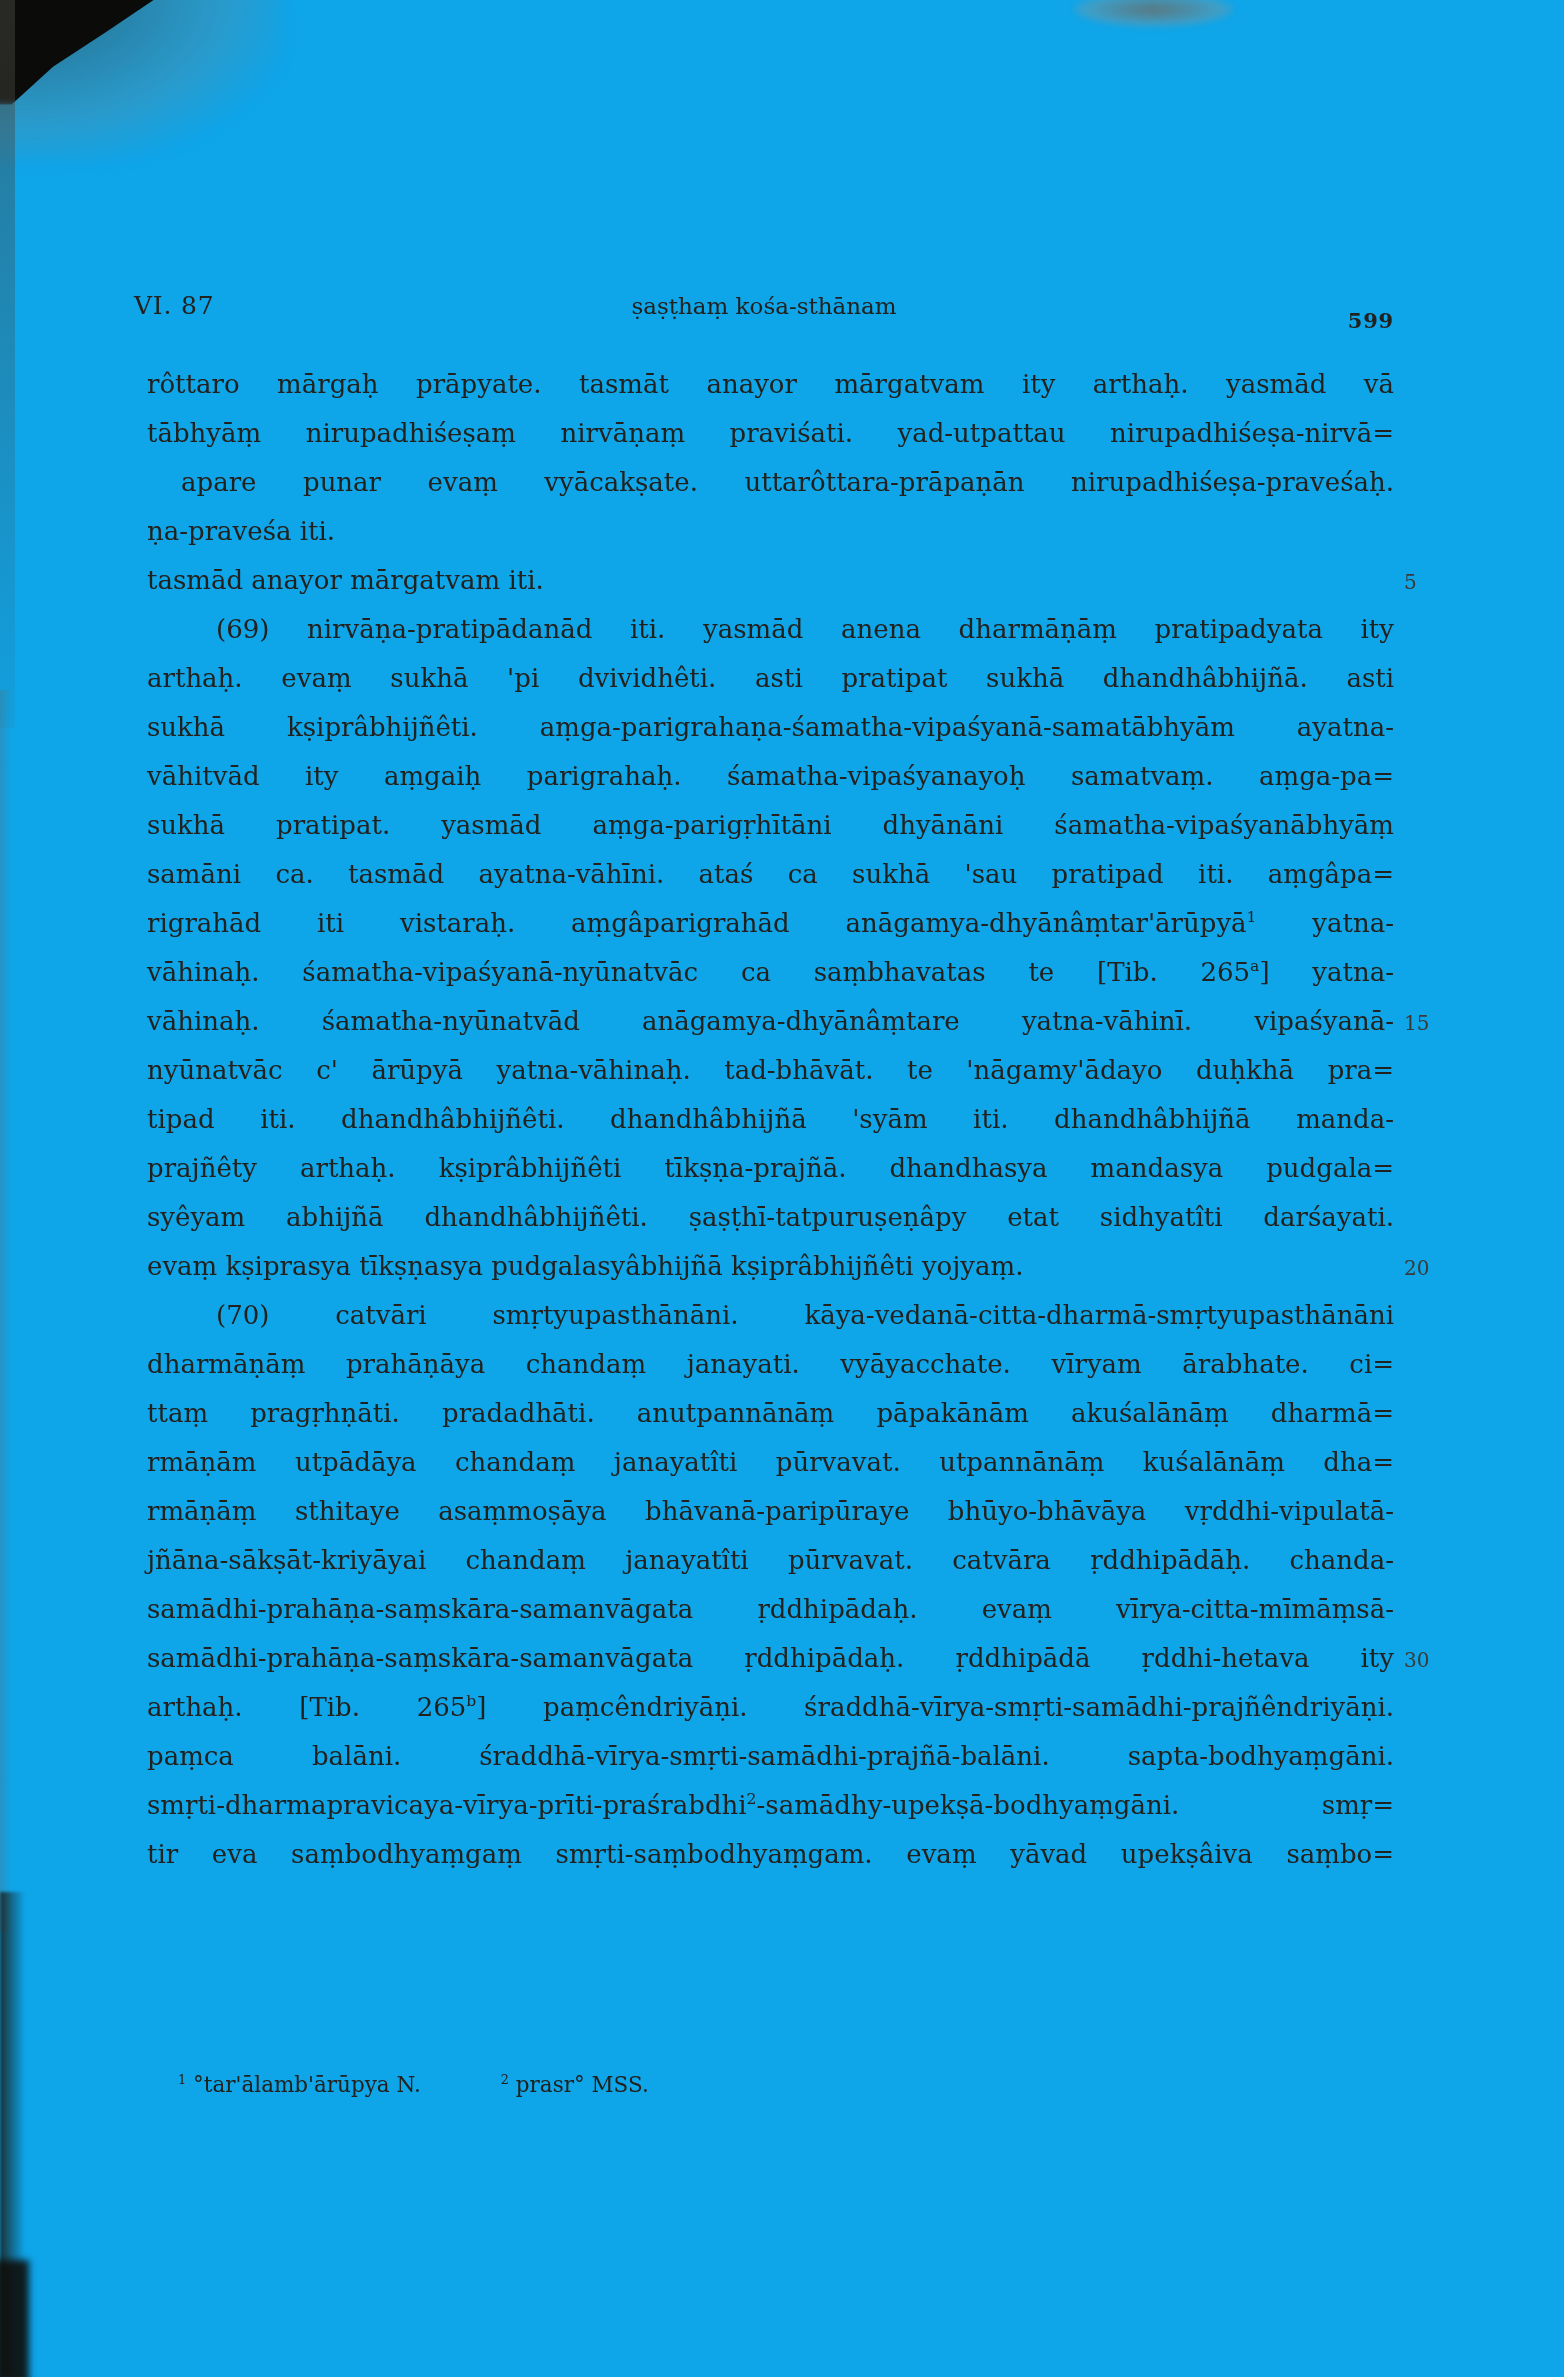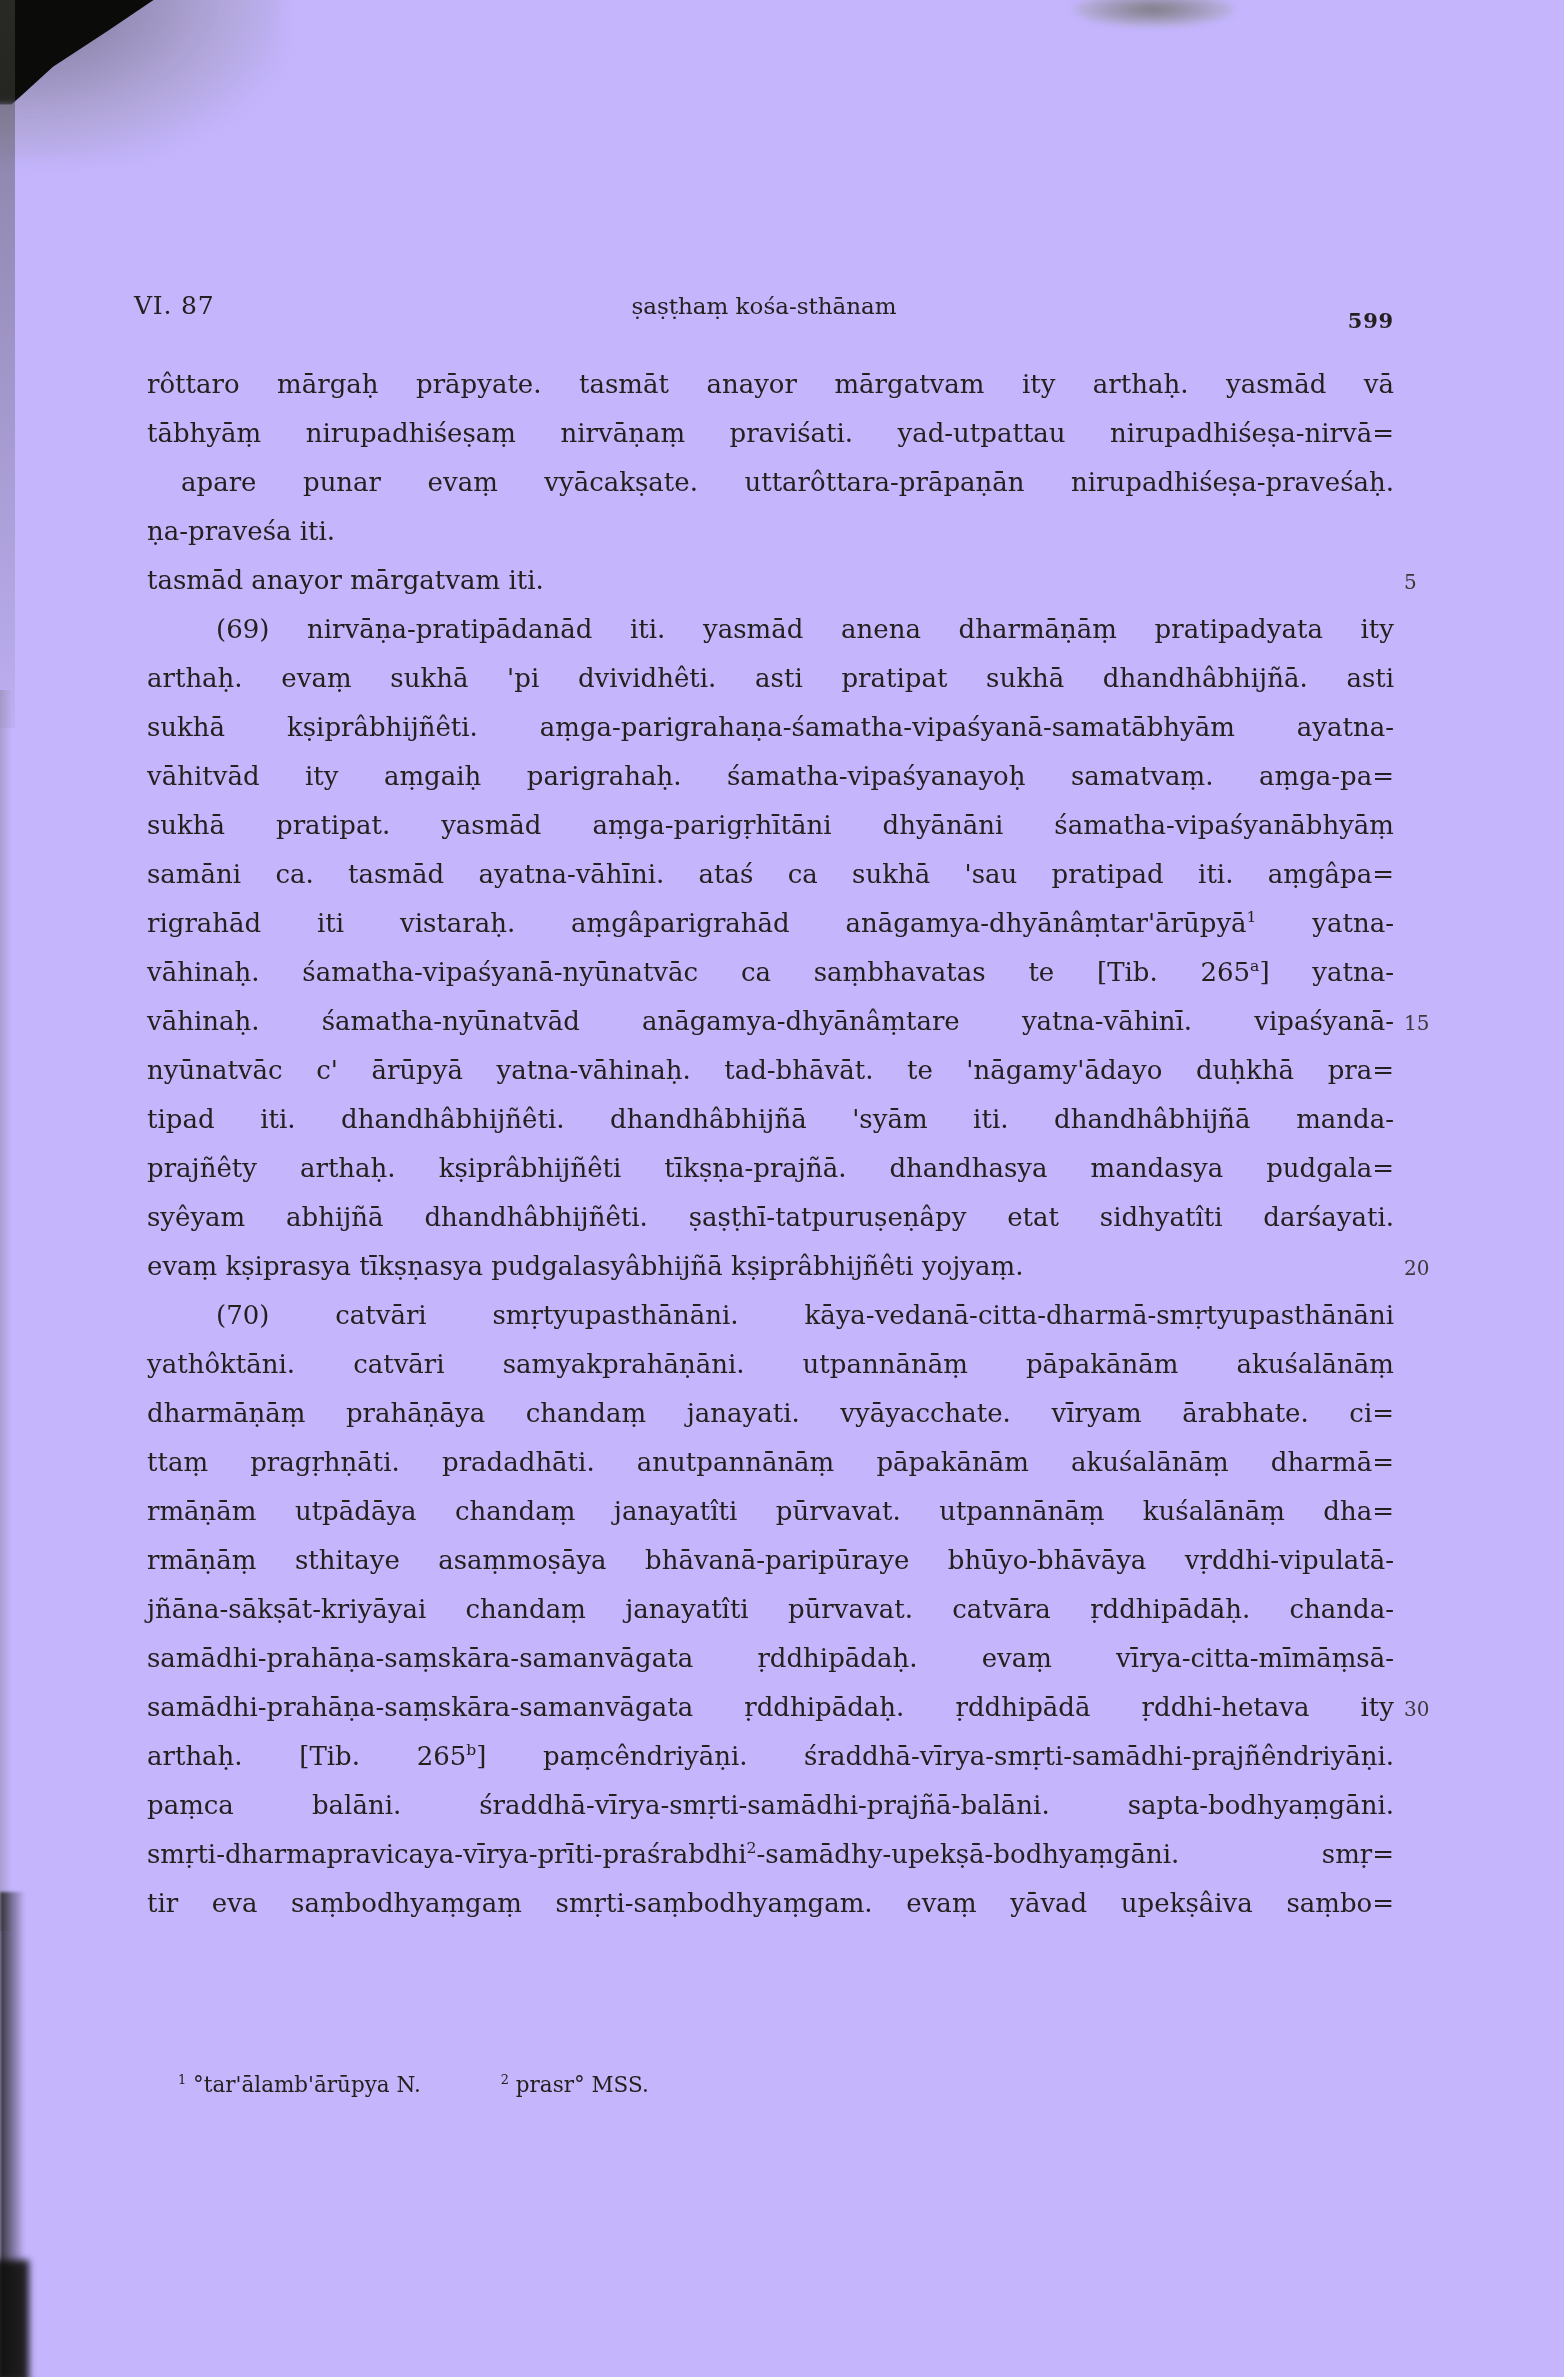--- a/index.html
+++ b/index.html
@@ -1,19 +1,19 @@
 <!DOCTYPE html>
 <html style="font-size:12.3px"><head>
 <meta charset="utf-8">
 <style>
   html,body{margin:0;padding:0;background:#dcdcd8;}
   .page{
     position:relative;
     width:1565px;height:2377px;
-    background:#c4b5fd;
+    background:#0ea5e9;
     overflow:hidden;
     font-family:"DejaVu Serif","Liberation Serif",serif;
     color:#23211d;
   }
 
   
   .art-corner-halo{position:absolute;top:-23px;left:-23px;width:306px;height:184px;
     background:radial-gradient(ellipse at 15% 10%, rgba(60,60,56,.55), rgba(125,125,118,.25) 55%, transparent 78%);
     filter:blur(6.9px);}
   .art-corner-blob{position:absolute;top:-21.5px;left:-21.5px;width:207px;height:126px;
@@ -94,21 +94,20 @@
       <div class="line"><span>samāni ca. tasmād ayatna-vāhīni. ataś ca sukhā 'sau pratipad iti. </span><span class="it">aṃgâpa=</span></div>
       <div class="line"><span class="it">rigrahād</span><span> iti vistaraḥ. </span><span class="it">aṃgâparigrahād anāgamya-dhyānâṃtar'ārūpyā</span><sup>1</sup><span class="it"> yatna-</span></div>
       <div class="line"><span class="it">vāhinaḥ. śamatha-vipaśyanā-nyūnatvāc ca</span><span> saṃbhavatas te [Tib. 265</span><sup>a</sup><span>] yatna-</span></div>
       <div class="line"><span>vāhinaḥ. </span><span class="it">śamatha-nyūnatvād anāgamya-dhyānâṃtare</span><span> yatna-vāhinī. </span><span class="it">vipaśyanā-</span><span class="mnum">15</span></div>
       <div class="line"><span class="it">nyūnatvāc c' ārūpyā</span><span> yatna-vāhinaḥ. tad-bhāvāt. </span><span class="it">te</span><span> 'nāgamy'ādayo </span><span class="it">duḥkhā pra=</span></div>
       <div class="line"><span class="it">tipad</span><span> iti. </span><span class="it">dhandhâbhijñêti.</span><span> </span><span class="it">dhandhâbhijñā 'syām</span><span> iti. dhandhâbhijñā manda-</span></div>
       <div class="line"><span>prajñêty arthaḥ. </span><span class="it">kṣiprâbhijñê</span><span>ti tīkṣṇa-prajñā. </span><span class="it">dhandhasya</span><span> mandasya </span><span class="it">pudgala=</span></div>
       <div class="line"><span class="it">syêyam abhijñā dhandhâbhijñêti.</span><span> ṣaṣṭhī-tatpuruṣeṇâpy etat sidhyatîti darśayati.</span></div>
       <div class="line lastline"><span>evaṃ kṣiprasya tīkṣṇasya pudgalasyâbhijñā kṣiprâbhijñêti yojyaṃ.</span><span class="mnum">20</span></div>
       <div class="line" style="text-indent: 69px;"><span>(70) </span><span class="it">catvāri smṛtyupasthānāni.</span><span> kāya-vedanā-citta-dharmā-smṛtyupasthānāni</span></div>
-      <div class="line"><span>yathôktāni. </span><span class="it">catvāri samyakprahāṇāni.</span><span> utpannānāṃ pāpakānām akuśalānāṃ</span></div>
       <div class="line"><span>dharmāṇāṃ prahāṇāya chandaṃ janayati. vyāyacchate. vīryam ārabhate. ci=</span></div>
       <div class="line"><span>ttaṃ pragṛhṇāti. pradadhāti. anutpannānāṃ pāpakānām akuśalānāṃ dharmā=</span></div>
       <div class="line"><span>rmāṇām utpādāya chandaṃ janayatîti pūrvavat. utpannānāṃ kuśalānāṃ dha=</span></div>
       <div class="line"><span>rmāṇāṃ sthitaye asaṃmoṣāya bhāvanā-paripūraye bhūyo-bhāvāya vṛddhi-vipulatā-</span></div>
       <div class="line"><span>jñāna-sākṣāt-kriyāyai chandaṃ janayatîti pūrvavat. </span><span class="it">catvāra ṛddhipādāḥ.</span><span> chanda-</span></div>
       <div class="line"><span>samādhi-prahāṇa-saṃskāra-samanvāgata ṛddhipādaḥ. evaṃ vīrya-citta-mīmāṃsā-</span></div>
       <div class="line"><span>samādhi-prahāṇa-saṃskāra-samanvāgata ṛddhipādaḥ. ṛddhipādā ṛddhi-hetava ity</span><span class="mnum">30</span></div>
       <div class="line"><span>arthaḥ. [Tib. 265</span><sup>b</sup><span>] </span><span class="it">paṃcêndriyāṇi.</span><span> śraddhā-vīrya-smṛti-samādhi-prajñêndriyāṇi.</span></div>
       <div class="line"><span class="it">paṃca balāni.</span><span> śraddhā-vīrya-smṛti-samādhi-prajñā-balāni. </span><span class="it">sapta-bodhyaṃgāni.</span></div>
       <div class="line"><span>smṛti-dharmapravicaya-vīrya-prīti-praśrabdhi</span><sup>2</sup><span>-samādhy-upekṣā-bodhyaṃgāni. smṛ=</span></div>

